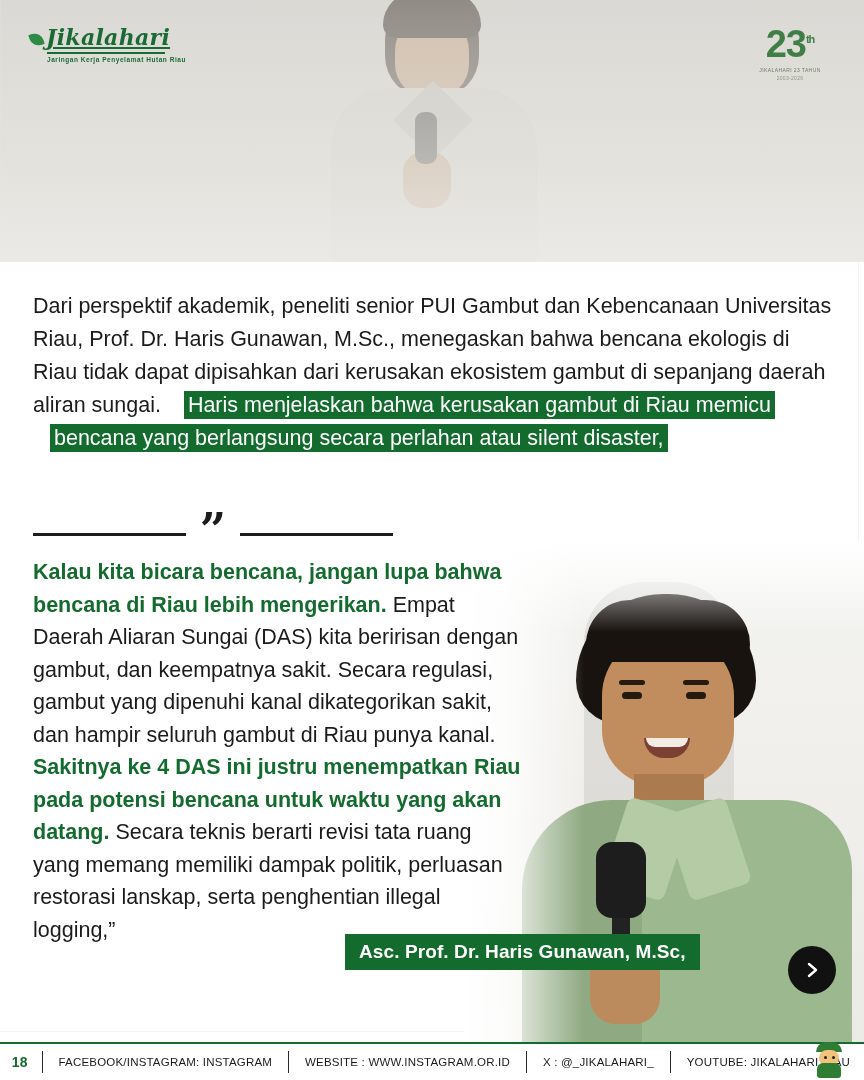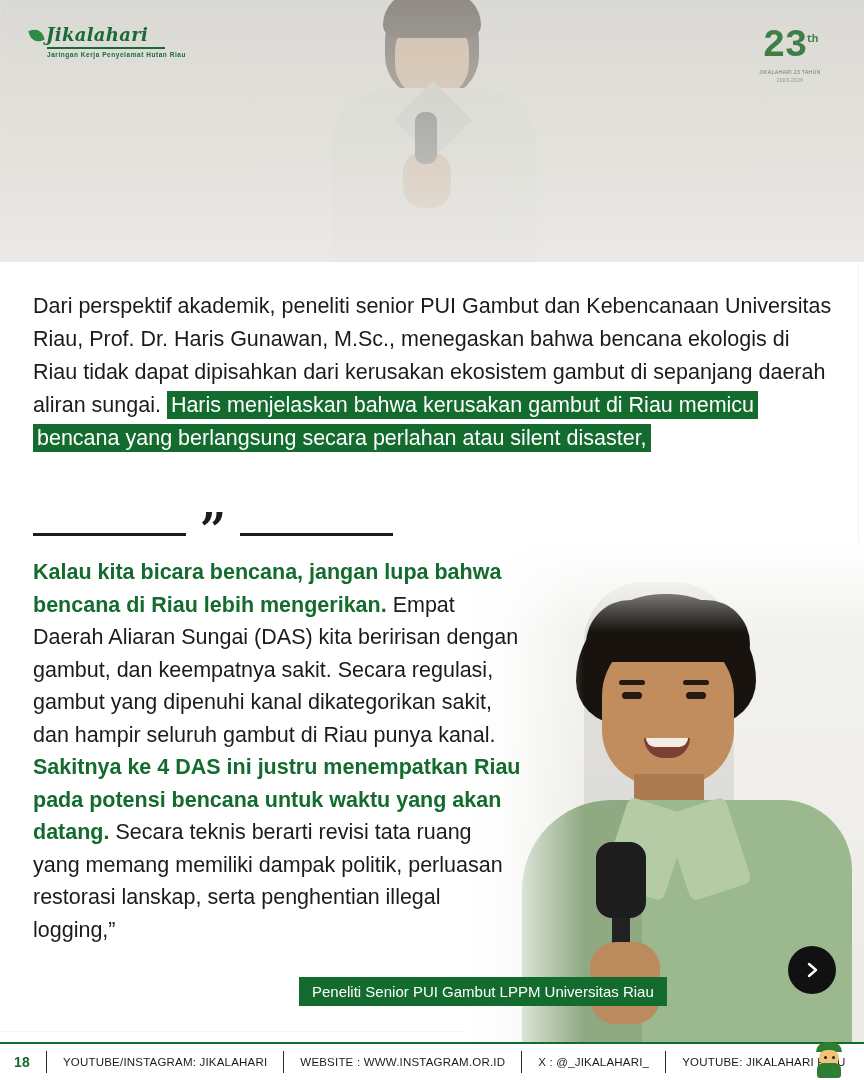--- a/index.html
+++ b/index.html
@@ -90,23 +90,24 @@
 
   
   .logo {
     position: absolute; left: 30px; top: 24px;
     z-index: 6;
   }
   .logo-word {
     font-family: "DejaVu Serif", serif;
     font-style: italic;
     font-weight: bold;
-    font-size: 18px;
+    font-size: 22px;
     color: #1a6b33;
     letter-spacing: .3px;
+    text-decoration: underline;
   }
   .logo-leaf {
     display: inline-block;
     width: 13px; height: 13px;
     margin-right: 3px;
     background: #2e8b45;
     border-radius: 0 70% 0 70%;
     transform: rotate(-18deg);
     vertical-align: -1px;
   }
@@ -125,21 +126,21 @@
   }
 
   
   .badge23 {
     position: absolute; right: 34px; top: 20px;
     width: 80px; height: 78px;
     z-index: 6;
     text-align: center;
   }
   .badge23 .num {
-    font-family: Liberation Mono, monospace;
+    font-family: Liberation Sans, sans-serif;
     font-size: 38px;
     font-weight: bold;
     color: #3f7f46;
     line-height: 38px;
     letter-spacing: -1px;
   }
   .badge23 .th {
     font-size: 11px;
     vertical-align: super;
     color: #3f7f46;
@@ -179,20 +180,21 @@
     width: 800px;
     font-size: 21.5px;
     line-height: 33px;
     color: #1b1b1b;
   }
   .hl {
     background: #136b2e;
     color: #ffffff;
     padding: 2px 4px;
     box-decoration-break: clone;
+    margin-left: 17px;
     -webkit-box-decoration-break: clone;
   }
 
   
   .divider {
     position: absolute;
     left: 33px; top: 262px;
     width: 360px;
     display: flex;
     align-items: center;
@@ -508,33 +510,33 @@
     <div class="divider">
       <span class="line"></span>
       <span class="qmark">”</span>
       <span class="line"></span>
     </div>
 
     <div class="quote-block">
       <span class="q-green">Kalau kita bicara bencana, jangan lupa bahwa bencana di Riau lebih mengerikan.</span><span> Empat Daerah Aliaran Sungai (DAS) kita beririsan dengan gambut, dan keempatnya sakit. Secara regulasi, gambut yang dipenuhi kanal dikategorikan sakit, dan hampir seluruh gambut di Riau punya kanal. </span><span class="q-green">Sakitnya ke 4 DAS ini justru menempatkan Riau pada potensi bencana untuk waktu yang akan datang.</span><span>  Secara teknis berarti revisi tata ruang yang memang memiliki dampak politik, perluasan restorasi lanskap, serta penghentian illegal logging,”</span>
     </div>
 
-    <div class="roleplate">Peneliti Senior PUI Gambut LPPM Universitas Riau</div>
+    <div class="nameplate">Asc. Prof. Dr. Haris Gunawan, M.Sc,</div>
 
     <div class="nextbtn">
       <svg width="18" height="18" viewBox="0 0 18 18" aria-hidden="true">
         <polyline points="6,3 13,9 6,15" fill="none" stroke="#ffffff" stroke-width="2.4" stroke-linecap="round" stroke-linejoin="round"></polyline>
       </svg>
     </div>
   </div>
 
   <div class="footer">
     <div class="pageno">18</div>
     <div class="sep"></div>
-    <div class="cell">YOUTUBE/INSTAGRAM: JIKALAHARI</div>
+    <div class="cell">FACEBOOK/INSTAGRAM: INSTAGRAM</div>
     <div class="sep"></div>
     <div class="cell">WEBSITE : WWW.INSTAGRAM.OR.ID</div>
     <div class="sep"></div>
     <div class="cell">X : @_JIKALAHARI_</div>
     <div class="sep"></div>
     <div class="cell">YOUTUBE: JIKALAHARI RIAU</div>
     <div class="mascot">
       <div class="m-hat"></div>
       <div class="m-face"></div>
       <div class="m-eye-l"></div>

